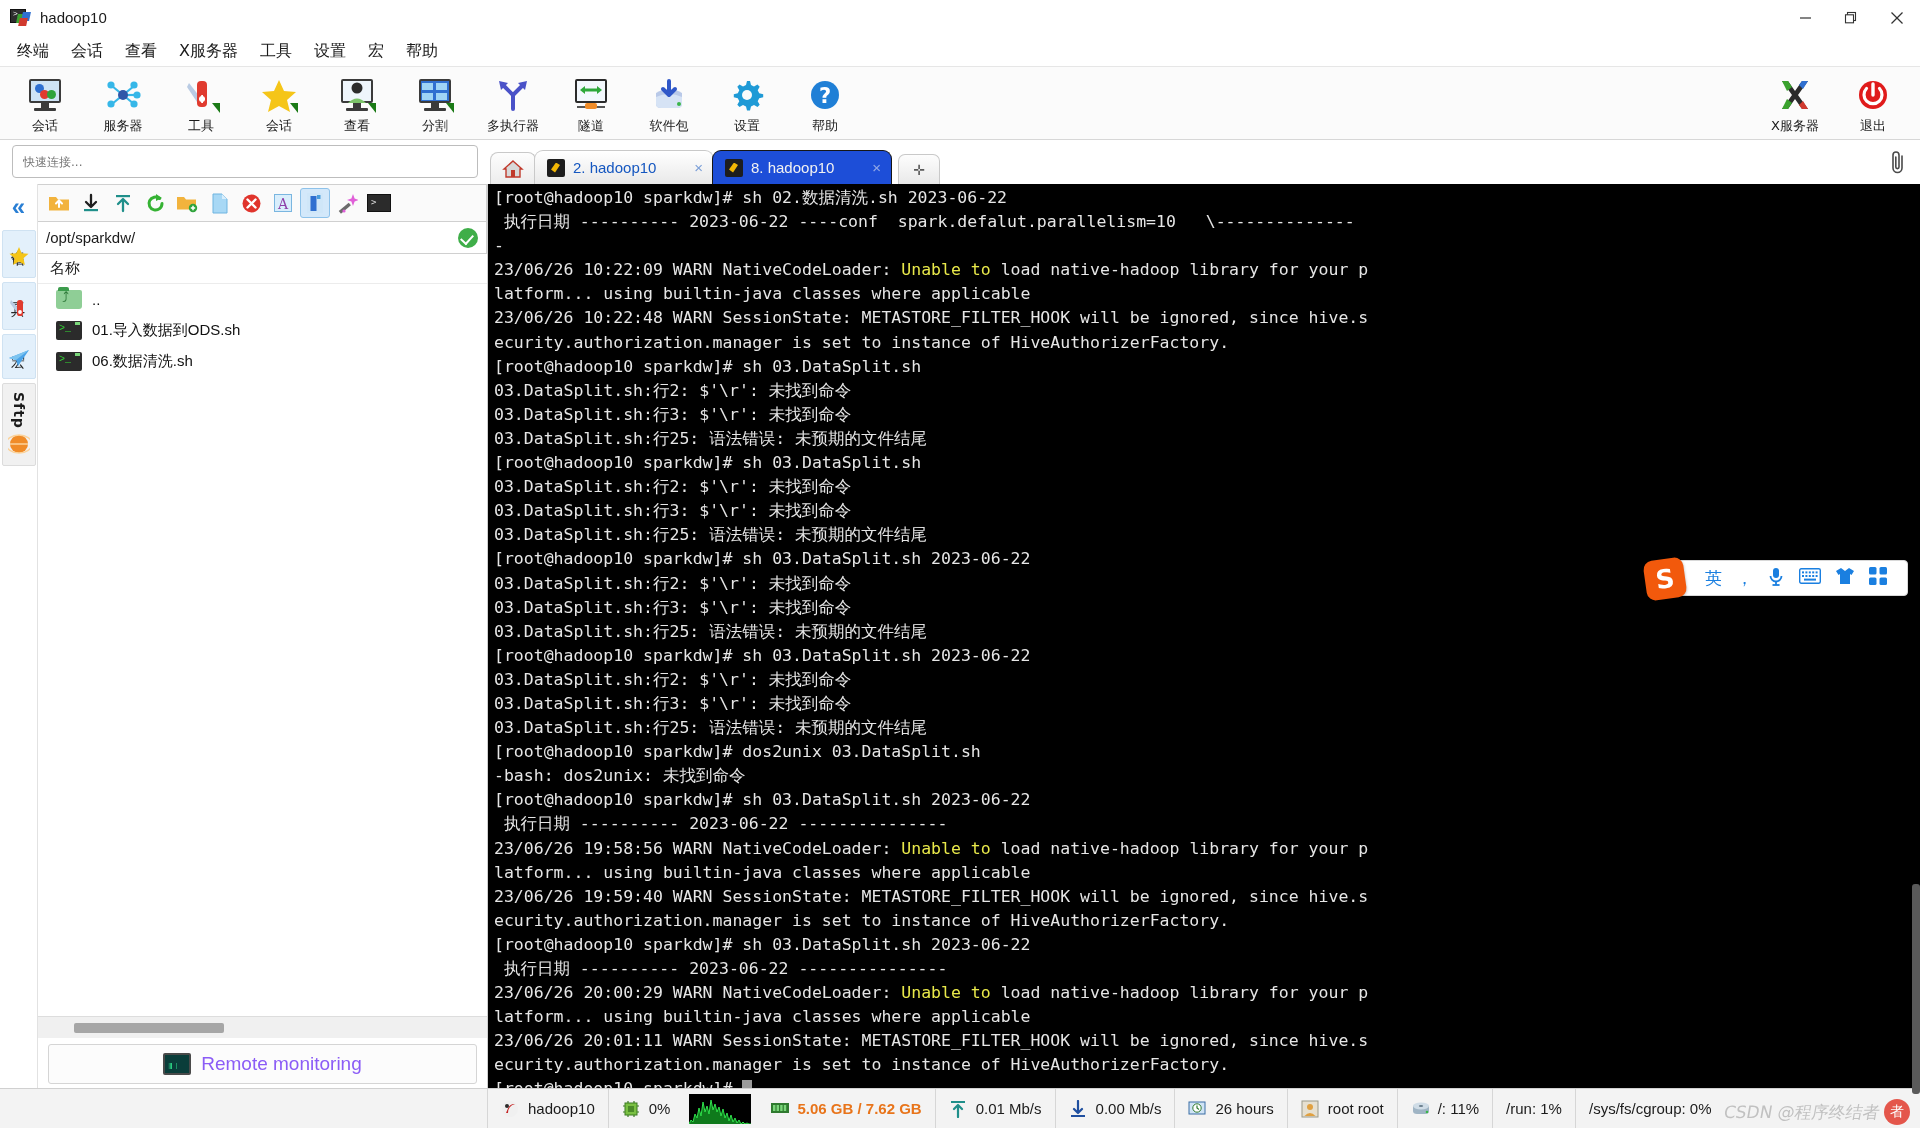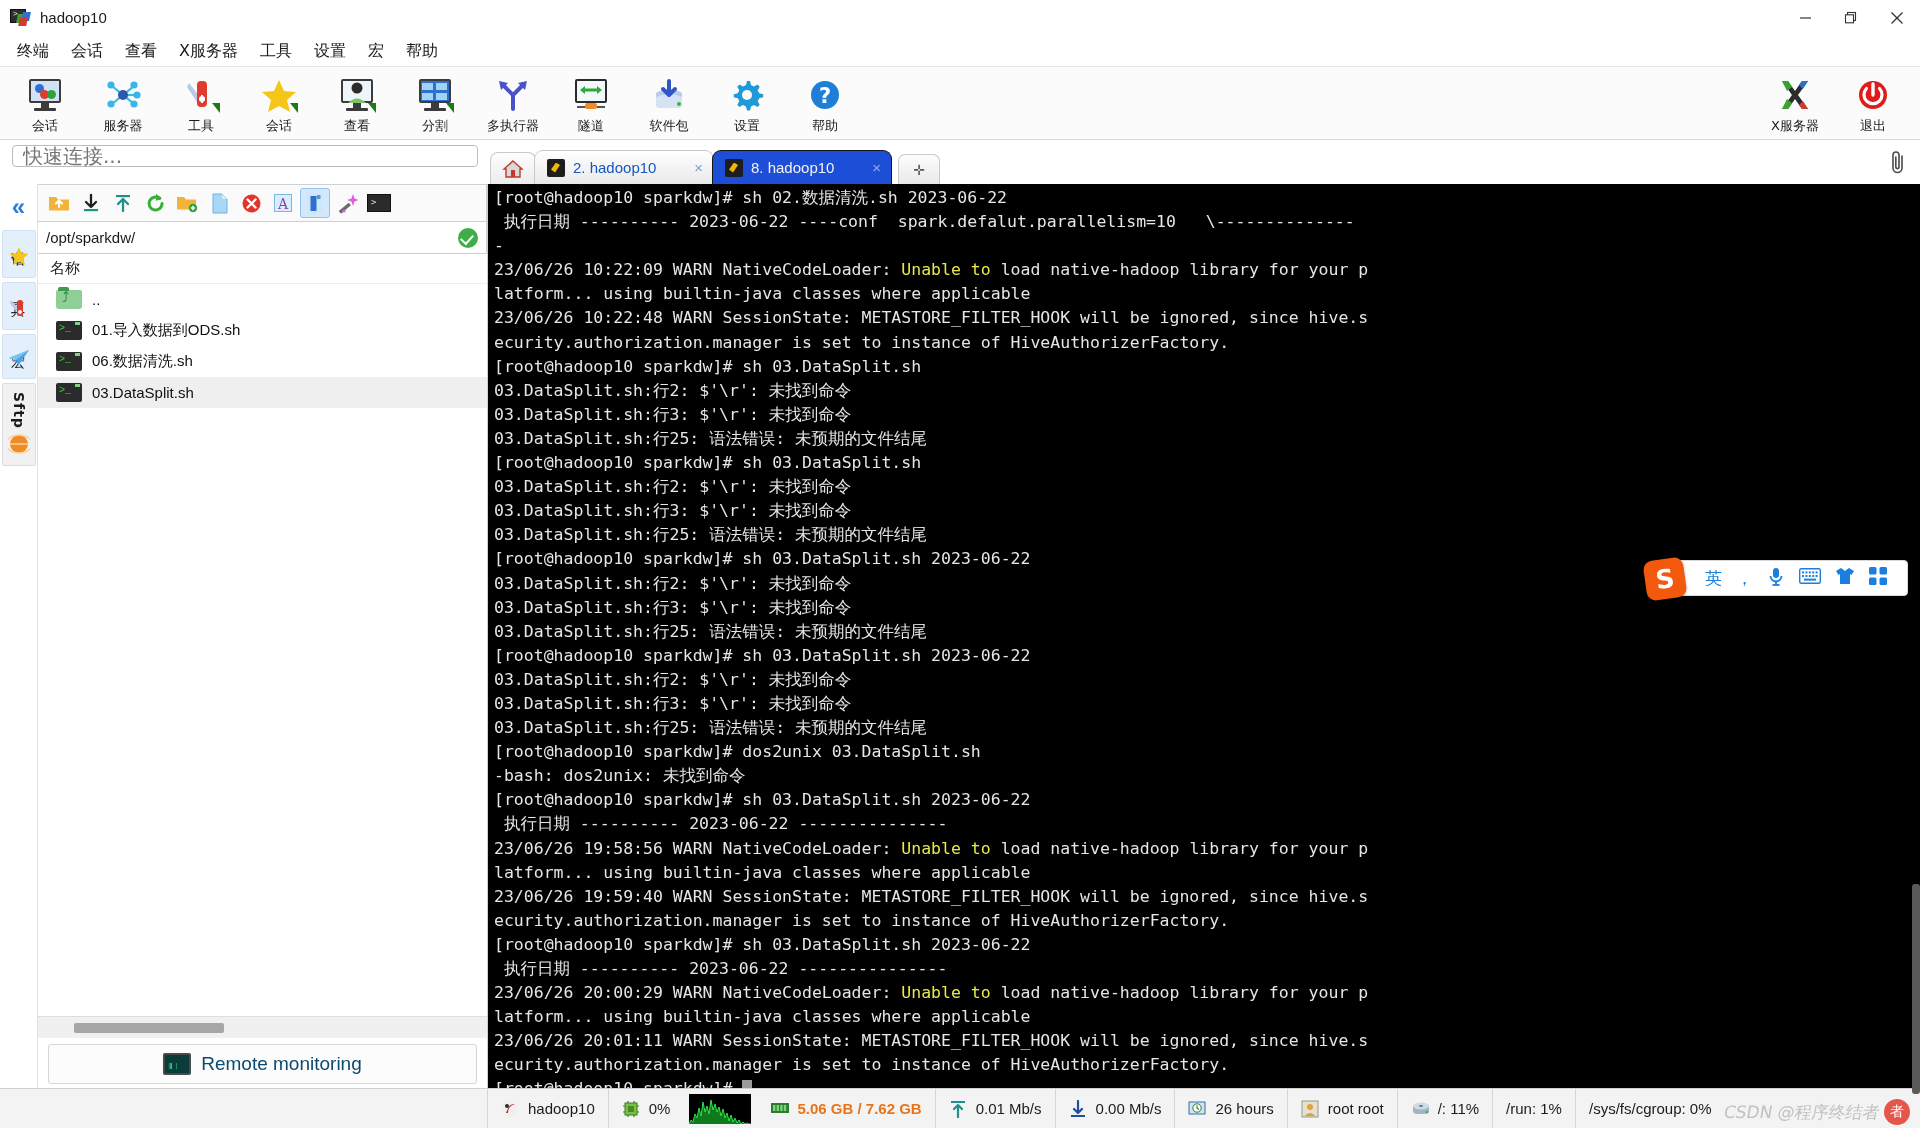--- a/index.html
+++ b/index.html
@@ -59,22 +59,22 @@
   .mon-base { position:absolute; left:9px; top:33px; width:22px; height:3px; background:#3b3b3b; border-radius:1px; }
   .dot-r { position:absolute; width:9px; height:9px; border-radius:50%; background:#e03b2f; }
   .dot-g { position:absolute; width:9px; height:9px; border-radius:50%; background:#2fa33b; }
   .dot-b { position:absolute; width:9px; height:9px; border-radius:50%; background:#2f6fd0; }
   .green-tri2 { position:absolute; right:1px; bottom:2px; width:0;height:0;border-left:8px solid transparent;border-top:10px solid #1b7a16; }
 
   
   .midrow { display:flex; flex:0 0 44px; background:#ffffff; }
   .qc-wrap { width: 488px; padding: 5px 10px 4px 12px; }
   .qc-input {
-    width:100%; height: 22px; border:1px solid #bdbdbd; border-radius:4px;
-    padding: 0 10px; font-size:20px; color:#9a9a9a; background:#fff;
+    width:100%; height: 33px; border:1px solid #bdbdbd; border-radius:4px;
+    padding: 0 10px; font-size:12px; color:#9a9a9a; background:#fff;
     font-family:"DejaVu Sans","Liberation Sans",sans-serif;
   }
   .tabbar { flex:1; display:flex; align-items:flex-end; background:#ffffff; padding-left:2px; }
   .home-tab {
     width: 46px; height: 32px; border:1px solid #c9c9c9; border-bottom:none;
     border-radius:8px 8px 0 0; background:linear-gradient(#fdfdfd,#ececec);
     display:flex; align-items:center; justify-content:center;
   }
   .tab {
     height: 34px; border:1px solid #c9c9c9; border-bottom:none; border-radius:9px 9px 0 0;
@@ -130,21 +130,21 @@
   .fp-ic-term { width:26px; height:19px; background:#2b2b2b; border-radius:2px; position:relative; flex:0 0 26px; }
   .fp-ic-term:before { content:">_"; position:absolute; left:3px; top:2px; font:10px "Liberation Mono",monospace; color:#35d135; }
   .fp-ic-term:after { content:""; position:absolute; right:2px; top:1px; width:5px; height:3px; background:#7ad67a; }
   .fp-ic-up { width:26px; height:19px; background:#8fce96; border-radius:2px 2px 3px 3px; position:relative; flex:0 0 26px; }
   .fp-ic-up:before { content:""; position:absolute; left:2px; top:-3px; width:11px; height:4px; background:#3c9c4c; border-radius:2px 2px 0 0; }
   .fp-ic-up:after { content:"⤴"; position:absolute; left:6px; top:-1px; font-size:14px; color:#2f7a3a; }
   .fp-scroll { height:22px; background:#f0f0f0; border-top:1px solid #ddd; display:flex; align-items:center; padding:0 8px; }
   .fp-scroll .thumb { width:150px; height:10px; background:#a6a6a6; border-radius:2px; margin-left:28px; }
   .fp-remote {
     margin: 6px 10px 4px 10px; height: 40px; border:1px solid #d5d5d5; border-radius:3px; background:#fcfcfc;
-    display:flex; align-items:center; justify-content:center; gap:10px; font-size:19px; color:#0c4a6e;
+    display:flex; align-items:center; justify-content:center; gap:10px; font-size:19px; color:#8b5cf6;
   }
   .rm-icon { width:28px; height:22px; background:#0a3d3a; border:2px solid #4a4a4a; border-radius:2px; position:relative; }
   .rm-icon:after { content:""; position:absolute; left:3px; top:8px; width:20px; height:6px;
      background:linear-gradient(90deg,transparent 0,#2ee08a 20%,transparent 21%,transparent 40%,#2ee08a 45%,transparent 46%); }
   .fp-check { display:flex; align-items:center; justify-content:center; gap:10px; padding: 10px 0 14px 0; font-size:15px; color:#2b2b2b; }
   .cb { width:16px; height:16px; border:1px solid #9a9a9a; border-radius:3px; background:#fff; }
 
   
   .termwrap { flex:1; display:flex; flex-direction:column; min-width:0; background:#fca5a5; position:relative; }
   .terminal {
@@ -576,24 +576,20 @@
           <span class="fp-ic-up"></span>
           <span>..</span>
         </div>
         <div class="fp-row">
           <span class="fp-ic-term"></span>
           <span>01.导入数据到ODS.sh</span>
         </div>
         <div class="fp-row">
           <span class="fp-ic-term"></span>
           <span>06.数据清洗.sh</span>
-        </div>
-        <div class="fp-row sel">
-          <span class="fp-ic-term"></span>
-          <span>03.DataSplit.sh</span>
         </div>
       </div>
 
       <div class="fp-scroll">
         <div class="thumb"></div>
       </div>
 
       <div class="fp-remote">
         <span class="rm-icon"></span>
         <span>Remote monitoring</span>

